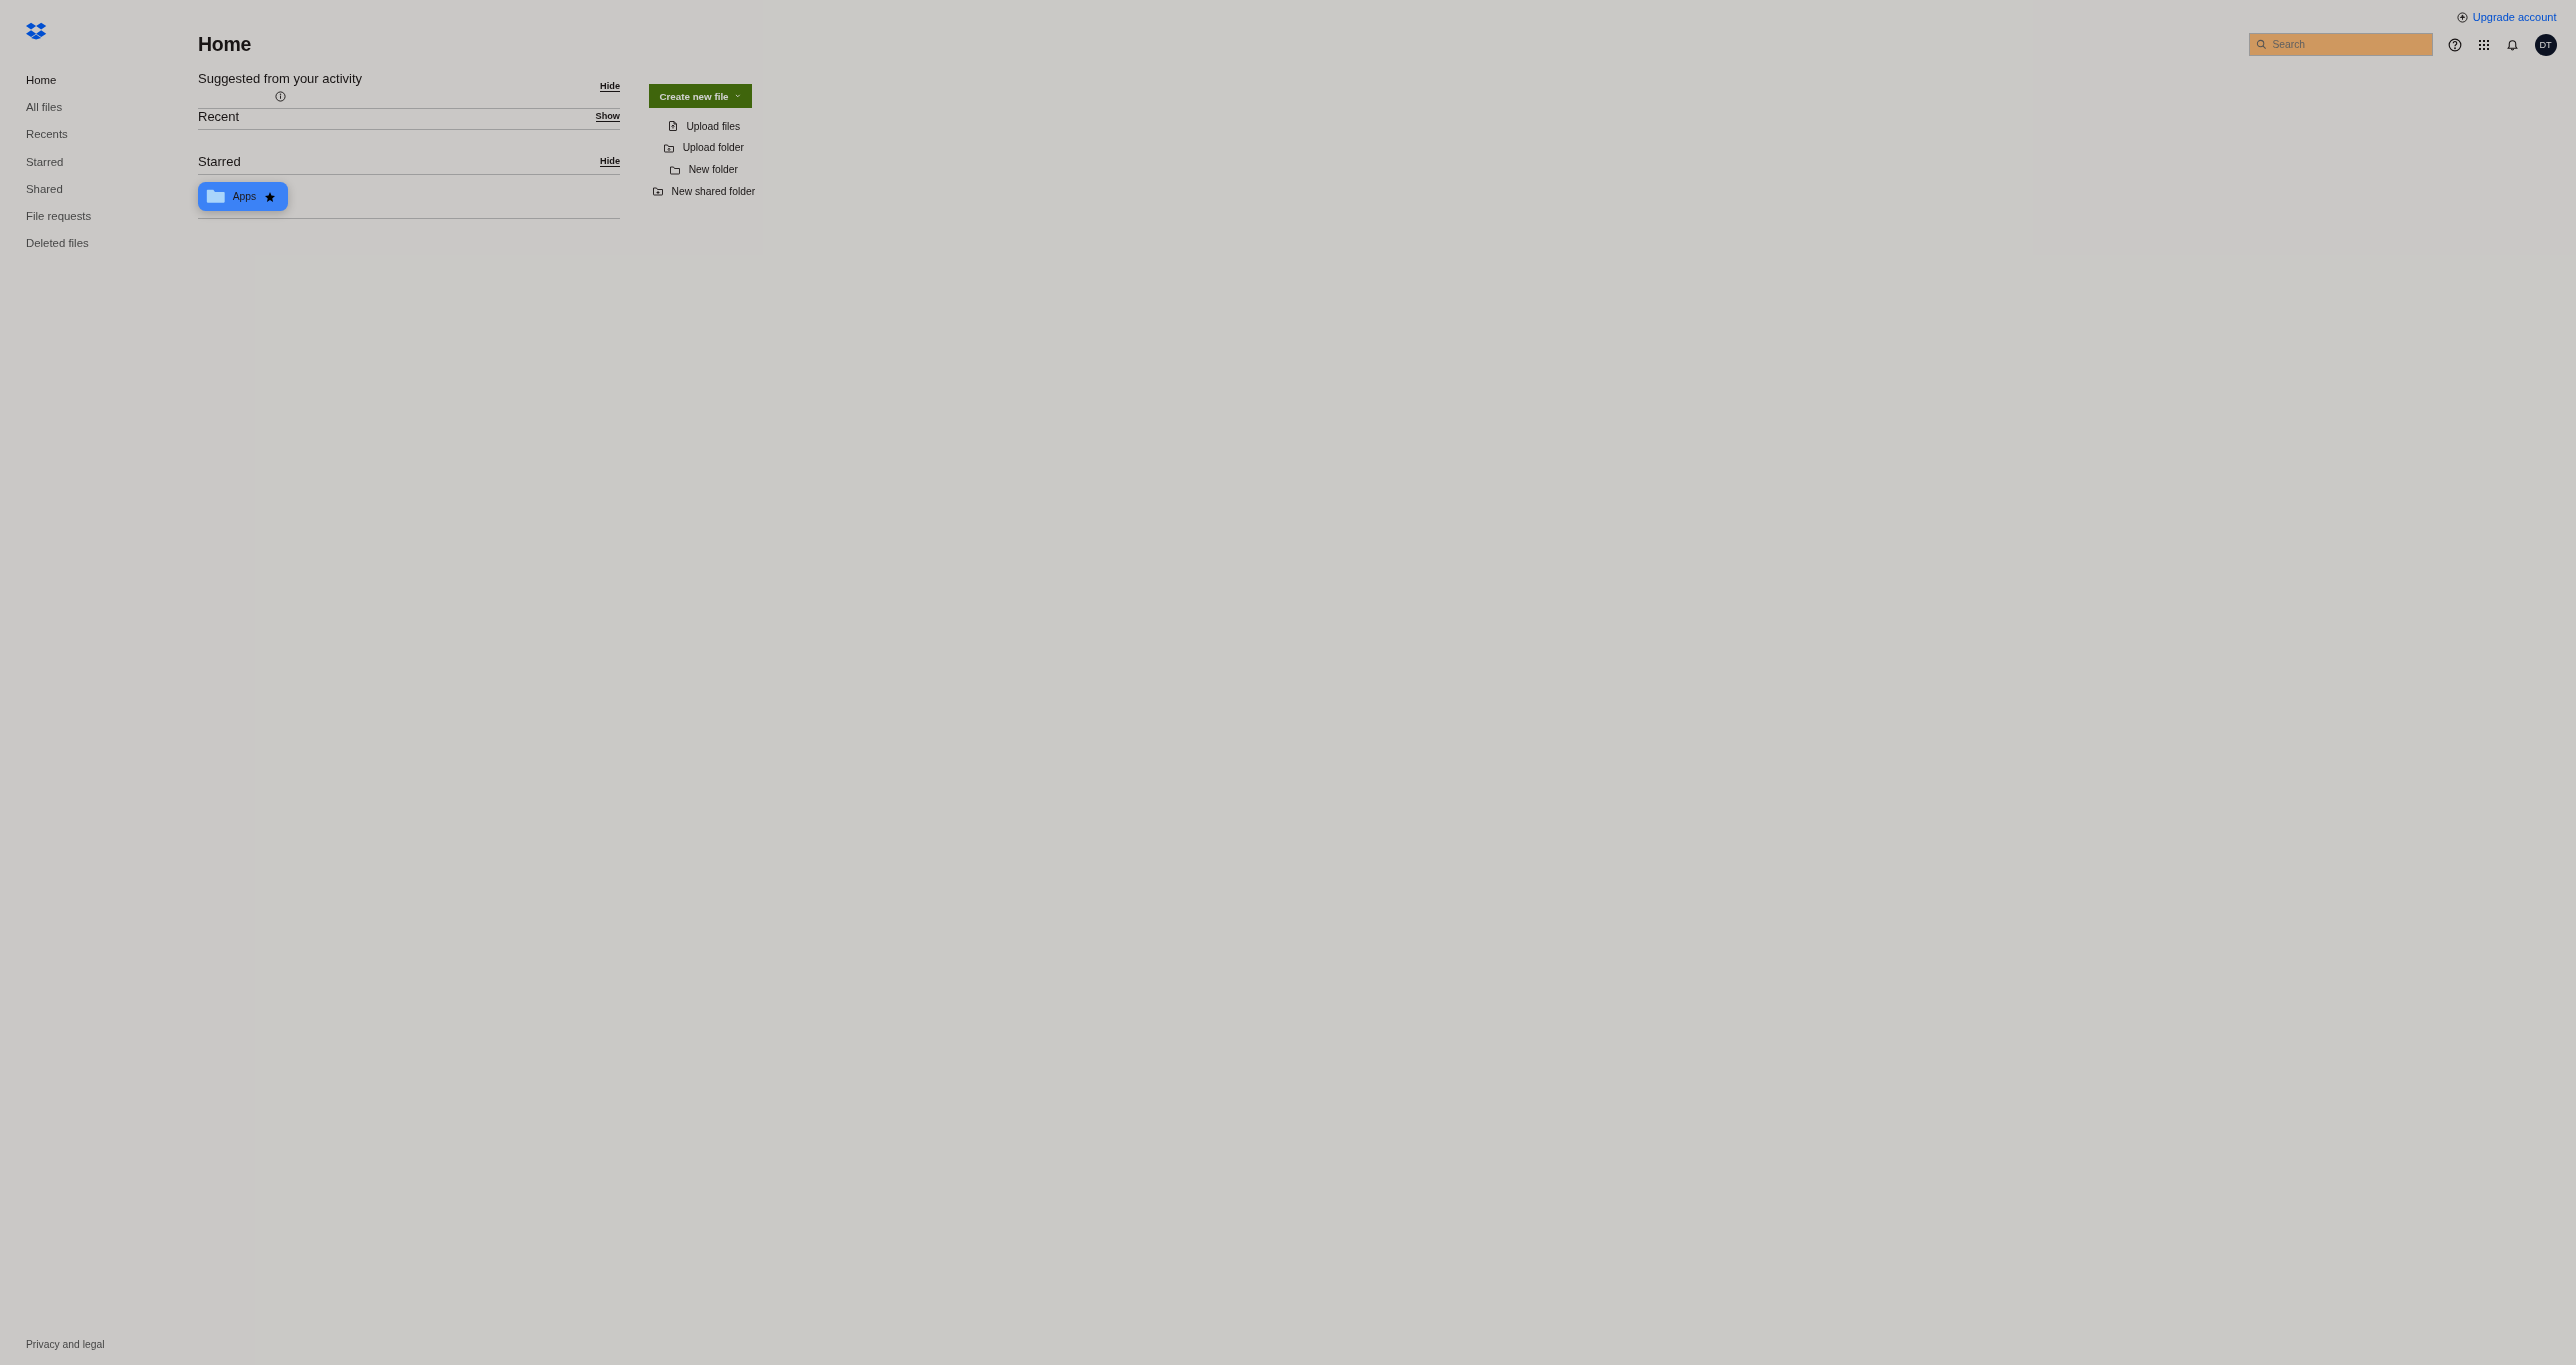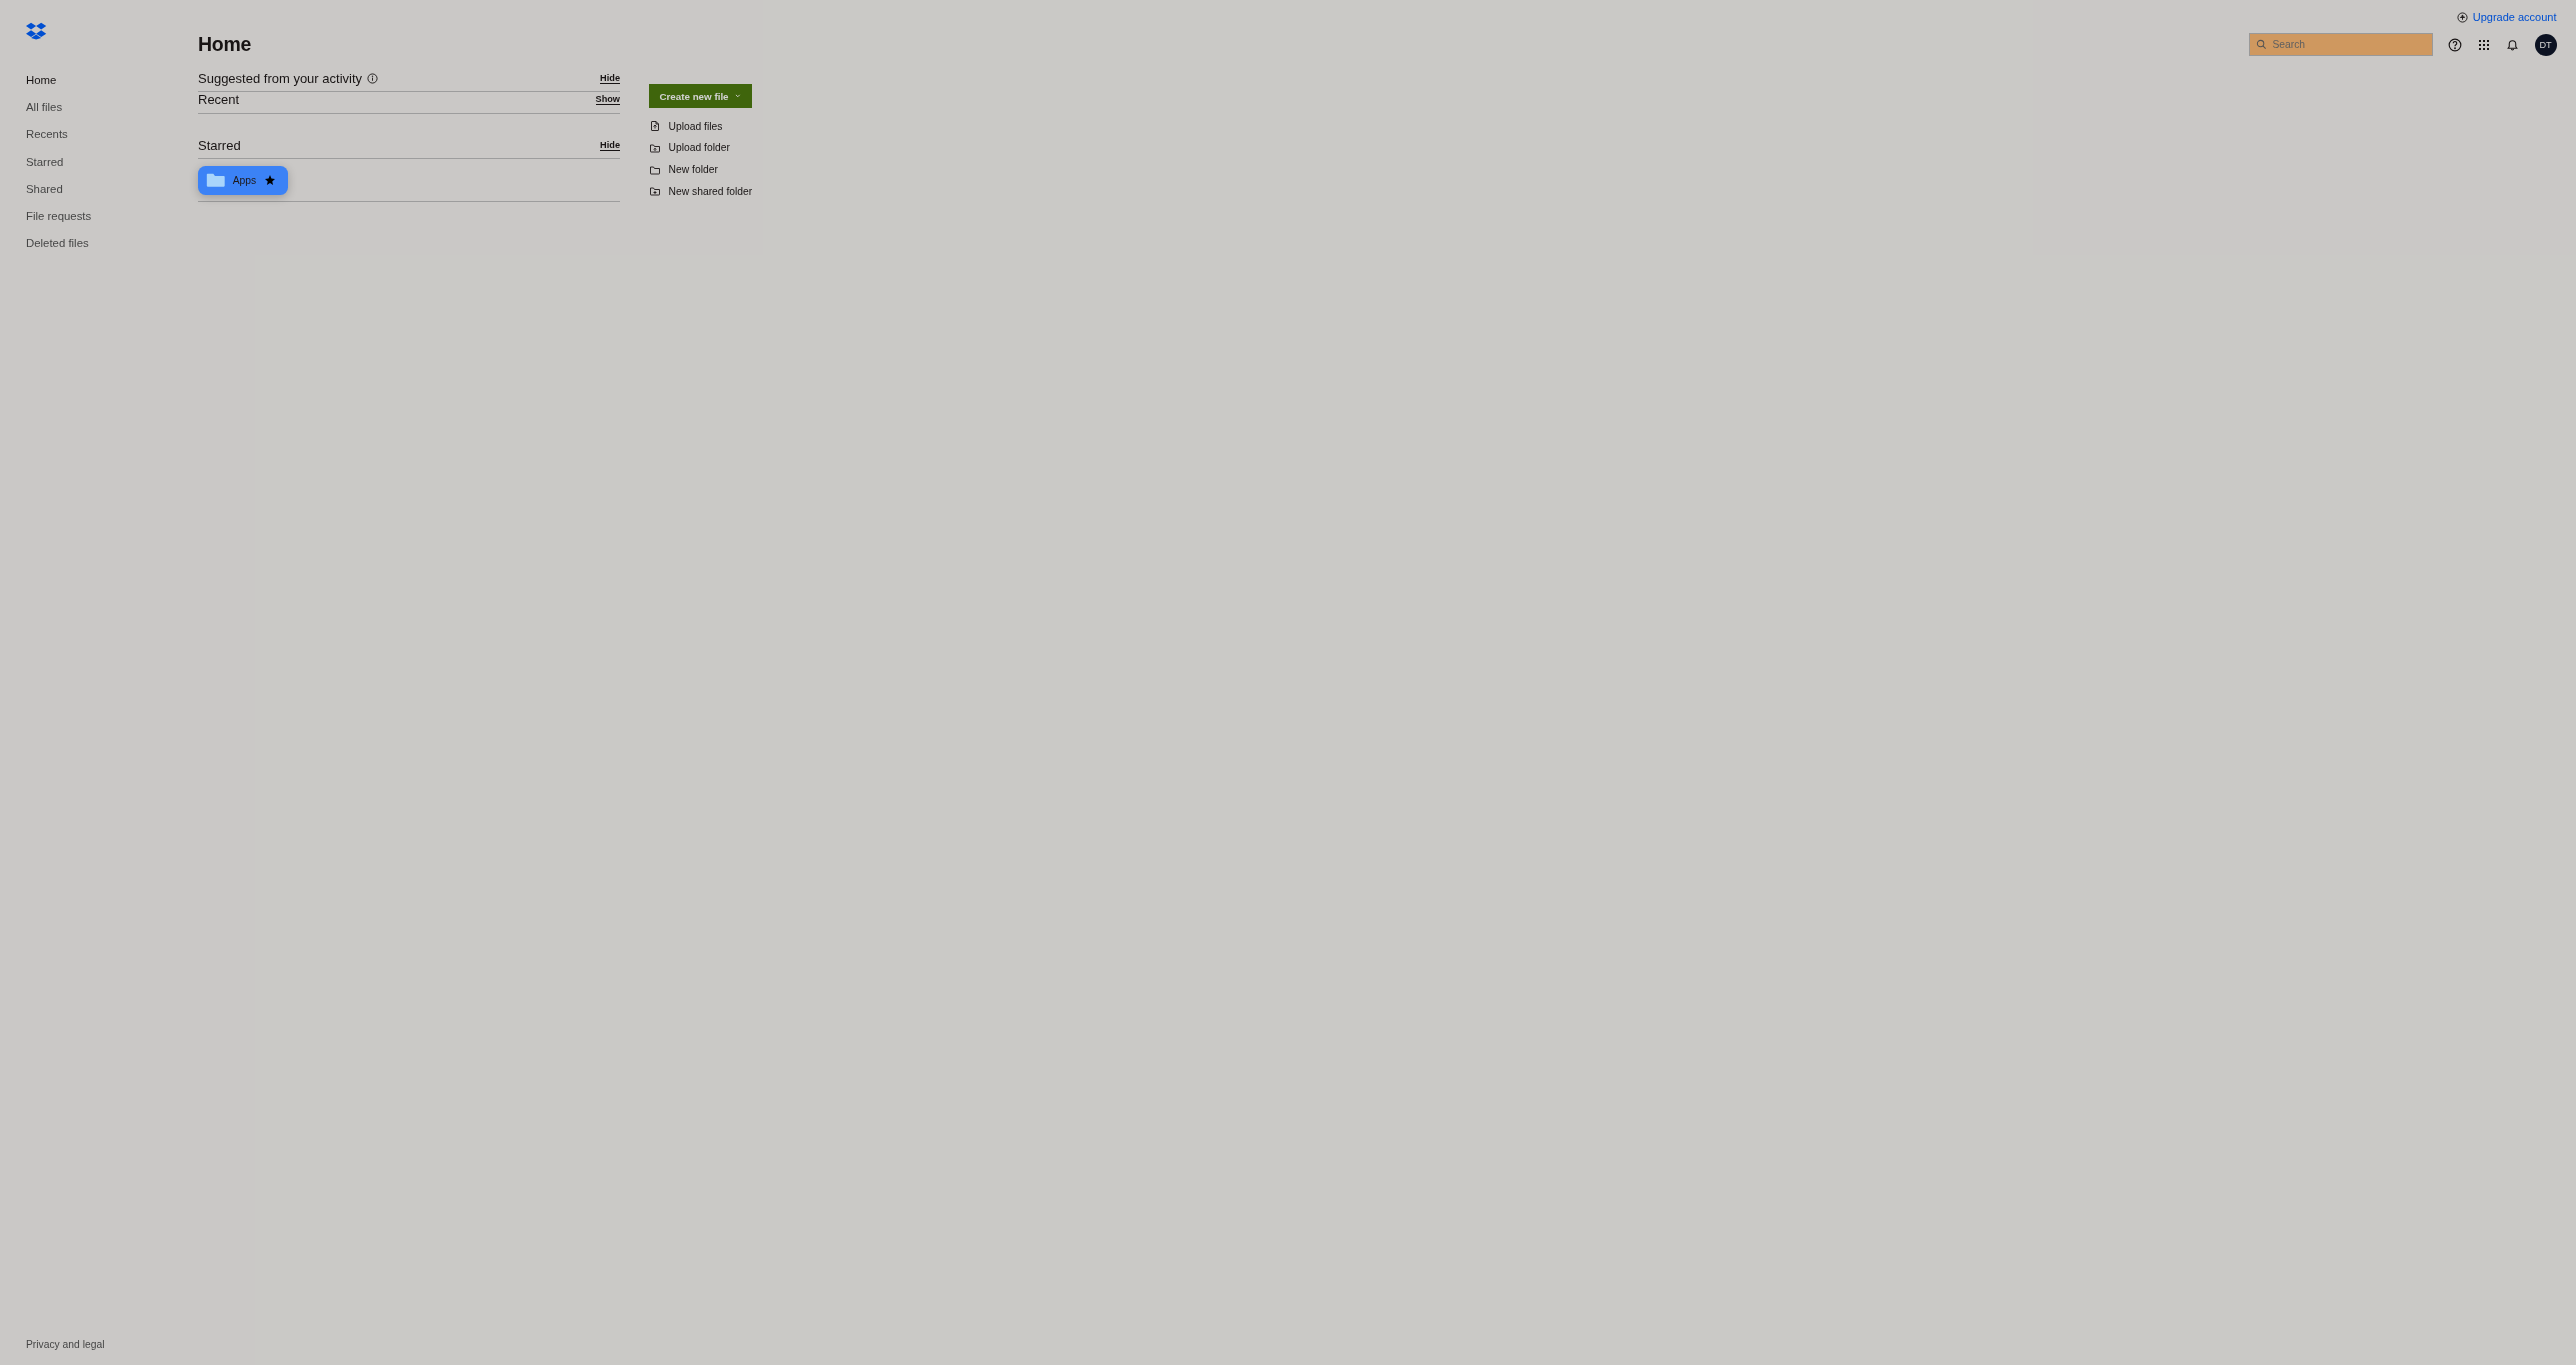--- a/index.html
+++ b/index.html
@@ -25,35 +25,35 @@
   .page-title { font-size: 19.5px; font-weight: 600; color: #1e1919; letter-spacing: -0.3px; }
   .header-tools { display: flex; align-items: center; gap: 15px; }
   .search-box { display: flex; align-items: center; width: 184px; height: 23px; border: 0.5px solid #bbb; background: #fdba74; padding: 0 6.5px; gap: 5.4px; }
   .search-box input { flex: 1; border: none; background: transparent; font-size: 10.3px; color: #555; outline: none; }
   .icon-btn { width: 14px; height: 14px; display: flex; align-items: center; justify-content: center; cursor: pointer; }
   .avatar { width: 22px; height: 22px; border-radius: 50%; background: #0f172a; color: #fff; font-size: 9.2px; font-weight: 500; display: flex; align-items: center; justify-content: center; }
 
   .content-row { display: flex; gap: 29px; align-items: flex-start; }
   .feed { flex: 1; max-width: 422px; }
   .section-head { display: flex; align-items: center; justify-content: space-between; border-bottom: 0.5px solid #c0c0c0; padding-bottom: 5.4px; }
-  .section-title { font-size: 13px; font-weight: 500; color: #1e1919; display: flex; align-items: center; gap: 5.4px; }
+  .section-title { font-size: 13px; font-weight: 500; color: #1e1919; display: flex; align-items: center; gap: 5.4px; flex-direction: column; }
   .section-toggle { font-size: 9.2px; font-weight: 700; color: #1e1919; border-bottom: 0.8px solid #1e1919; cursor: pointer; }
   .section-body { padding: 13px 0 18.4px 0; font-size: 10.3px; color: #555; }
   .section-body a { color: #0061ff; text-decoration: none; }
 
   .starred-item-wrap { padding: 6.5px 0; border-bottom: 0.5px solid #c0c0c0; }
   .starred-item { display: inline-flex; align-items: center; gap: 7.6px; background: #3b82f6; border-radius: 7.6px; padding: 6.5px 12px 6.5px 7.6px; box-shadow: 0 2.2px 9.8px rgba(0,0,0,0.22); position: relative; z-index: 10; cursor: pointer; }
   .folder-icon { width: 19.5px; height: 16.3px; }
   .starred-item .name { font-size: 10.3px; color: #1e1919; }
   .star-icon { width: 12px; height: 12px; }
 
   
   .right-col { width: 109px; padding-top: 13px; }
   .create-btn { background: #4d7c0f; color: #fff; font-size: 9.8px; font-weight: 600; padding: 6.5px 8.7px; display: flex; align-items: center; justify-content: center; gap: 5.4px; width: 103px; cursor: pointer; }
-  .action-list { margin-top: 12px; display: flex; flex-direction: column; gap: 9.8px; }
+  .action-list { margin-top: 12px; display: flex; flex-direction: column; gap: 9.8px; align-items: center; }
   .action-item { display: flex; align-items: center; gap: 7.6px; font-size: 10.3px; color: #1e1919; cursor: pointer; }
   .action-item .ico { width: 12px; height: 12px; flex-shrink: 0; }
 
   svg { display: block; }
 </style>
 </head>
 <body>
 
 <div class="overlay"></div>
 

